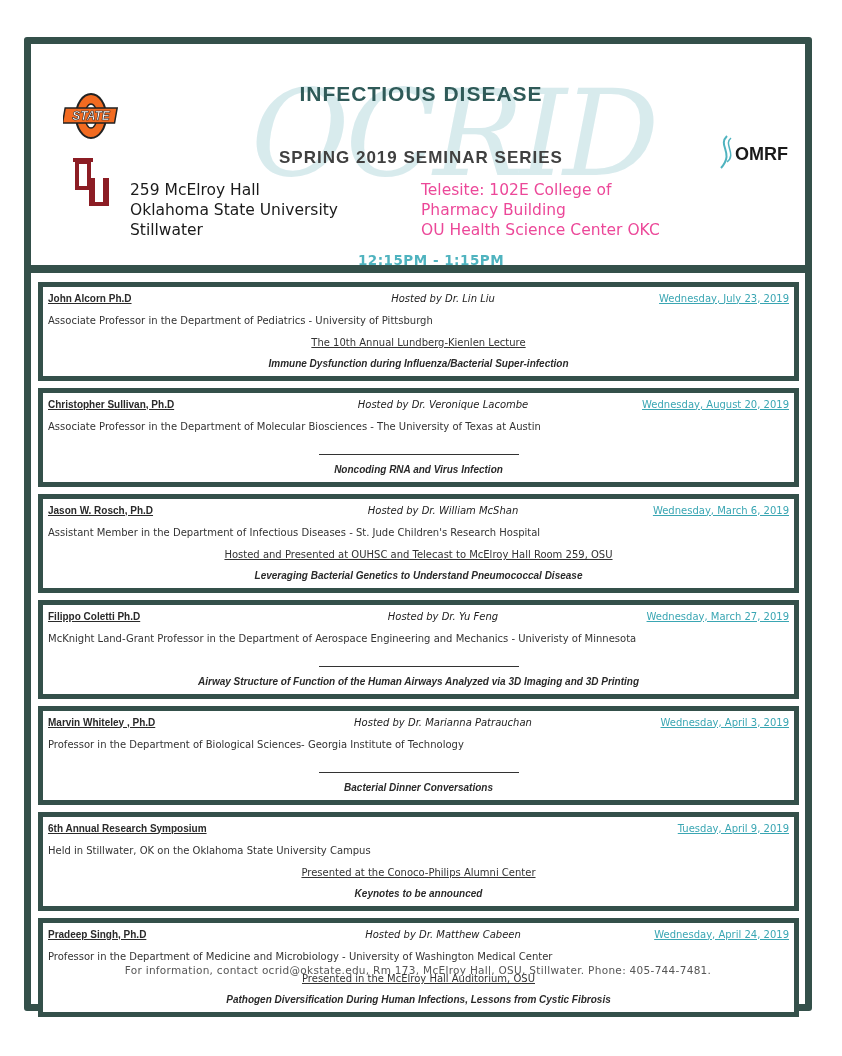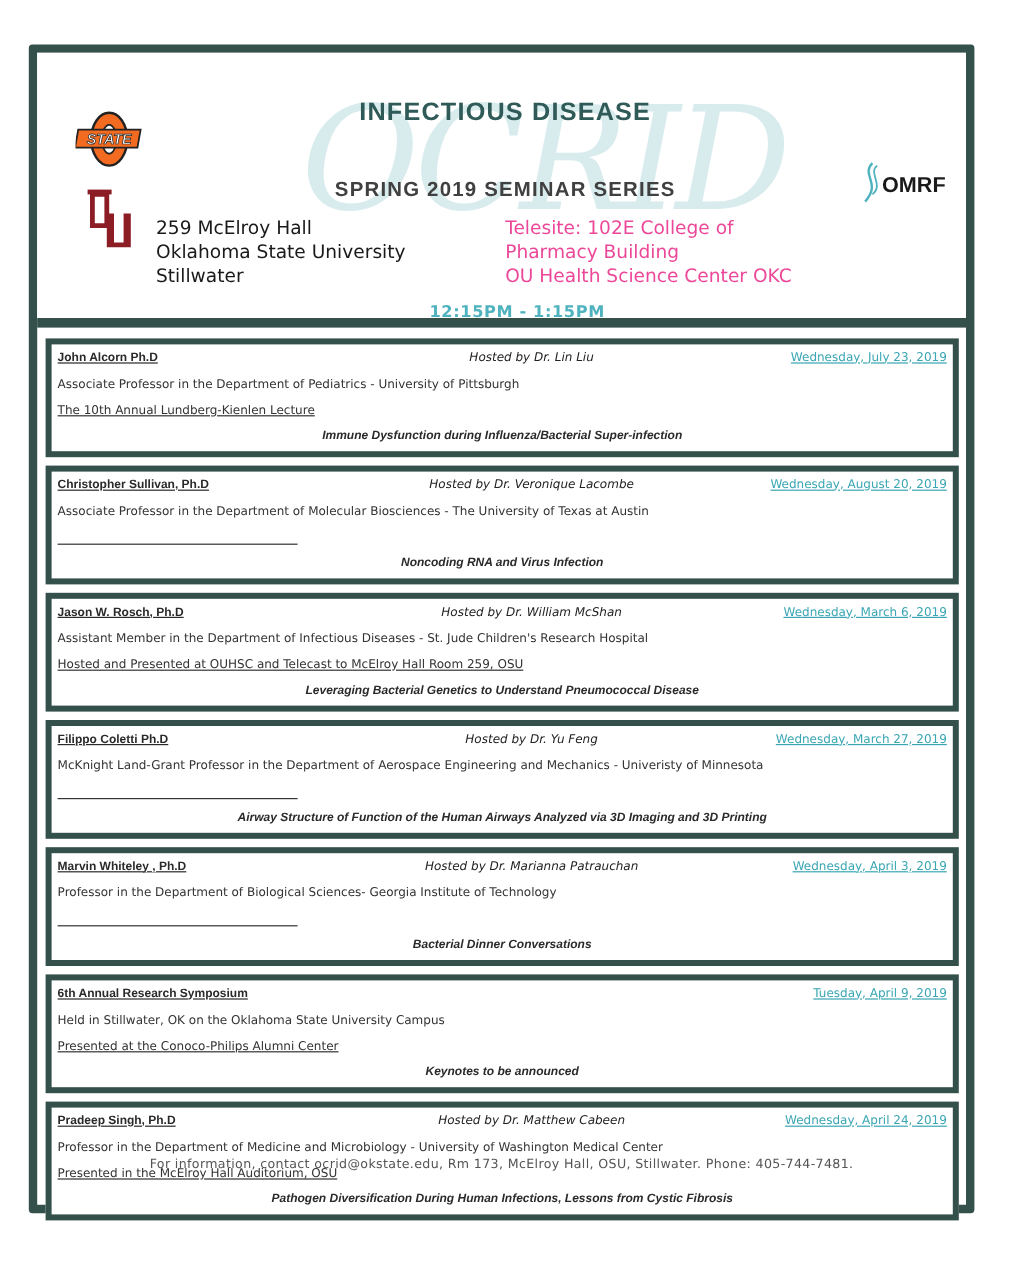--- a/index.html
+++ b/index.html
@@ -22,21 +22,21 @@
   .loc-right { position:absolute; left:390px; top:136px; width:297px; text-align:left; font-size:15.5px; line-height:20px; color:#ec4899; }
   .time { position:absolute; left:300px; top:208px; width:200px; text-align:center; font-size:13.5px; font-weight:bold; color:#4fb3bf; letter-spacing:0.5px; }
   .hdr-rule { position:absolute; left:0; top:221px; width:774px; height:8px; background:#34504a; }
   .events { position:absolute; left:7px; top:238px; width:761px; }
   .event { box-sizing:border-box; border:5px solid #34504a; background:#fff; position:relative; margin-bottom:7px; padding:0 5px; }
   .ev-row1 { display:flex; align-items:center; height:22px; font-size:10px; position:relative;justify-content:flex-end; }
   .speaker { font-family:"Liberation Sans", sans-serif; font-weight:bold; font-size:10px; text-decoration:underline; color:#2a2a2a; width:260px; }
   .host-wrap { position:absolute; left:260px; width:270px; text-align:center; font-style:italic; }
   .date { margin-left:auto; color:#3aa6b3; text-decoration:underline; font-size:10px; }
   .affil { font-size:10px; color:#333; height:23px; line-height:23px; white-space:nowrap; }
-  .note { text-align:left; font-size:10px; height:22px; line-height:22px; }
+  .note { text-align:center; font-size:10px; height:22px; line-height:22px; }
   .note span { text-decoration:underline; color:#333; }
   .note .blank { display:inline-block; width:200px; border-bottom:1.5px solid #333; height:10px; vertical-align:middle; }
   .talk { text-align:center; font-family:"Liberation Sans", sans-serif; font-weight:bold; font-style:italic; font-size:10px; color:#2a2a2a; height:22px; line-height:20px; }
   .footer { position:absolute; left:0; top:920px; width:774px; text-align:center; font-size:10.5px; color:#555; letter-spacing:0.3px; }
 </style>
 </head>
 <body>
 
 <div class="frame">
   <div class="header">

